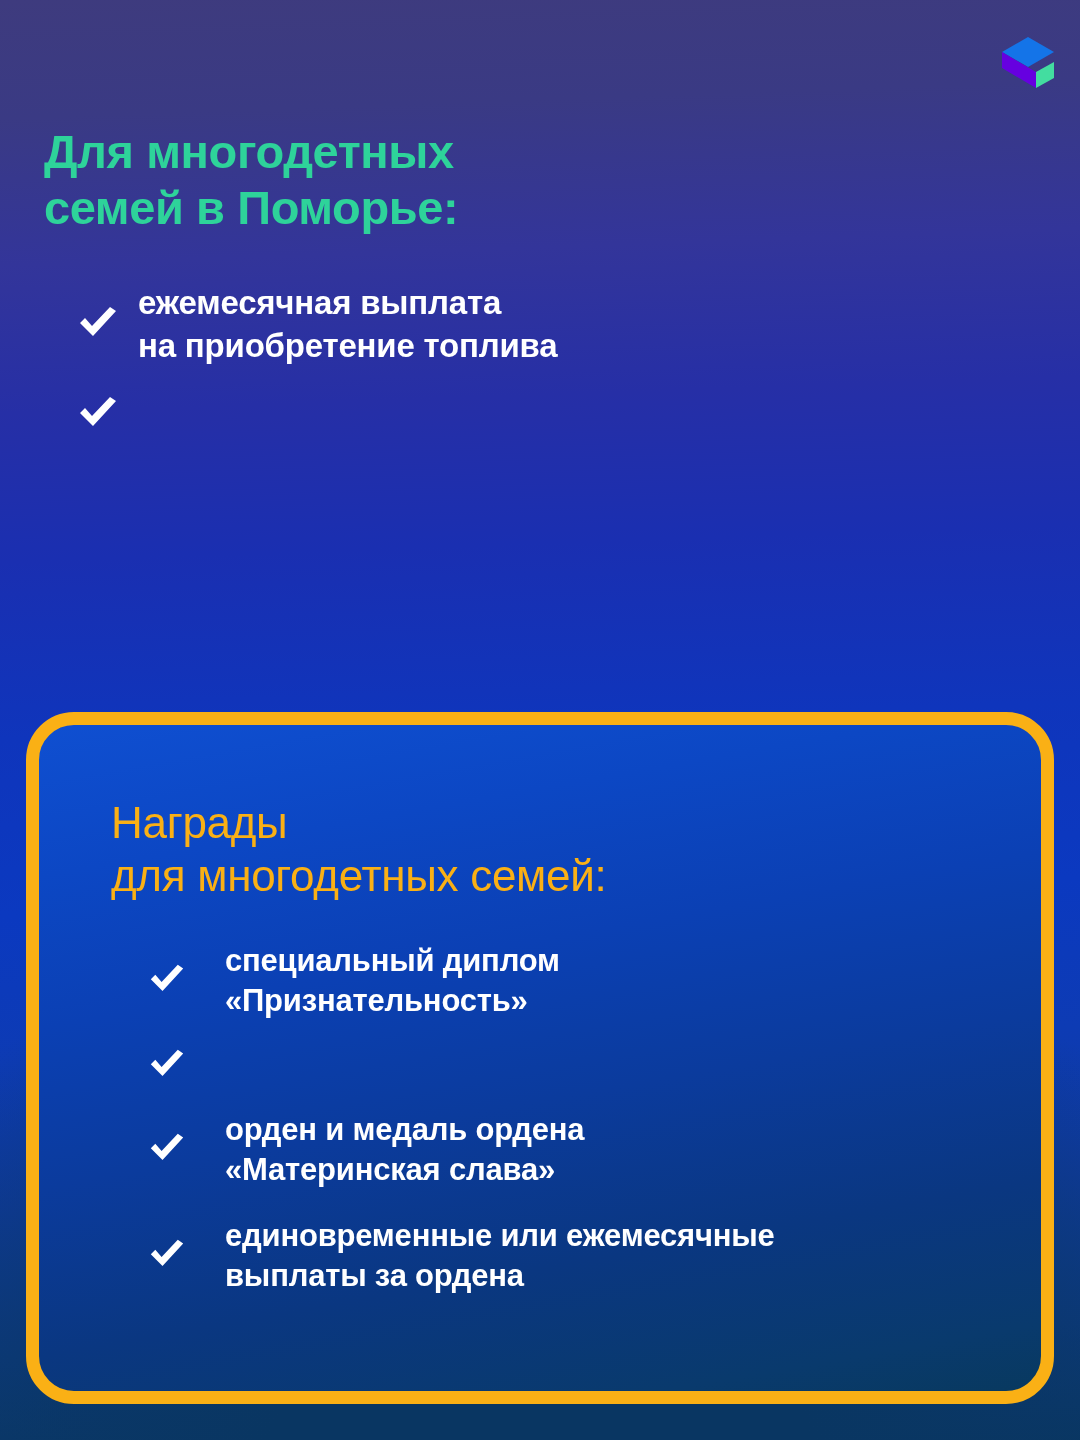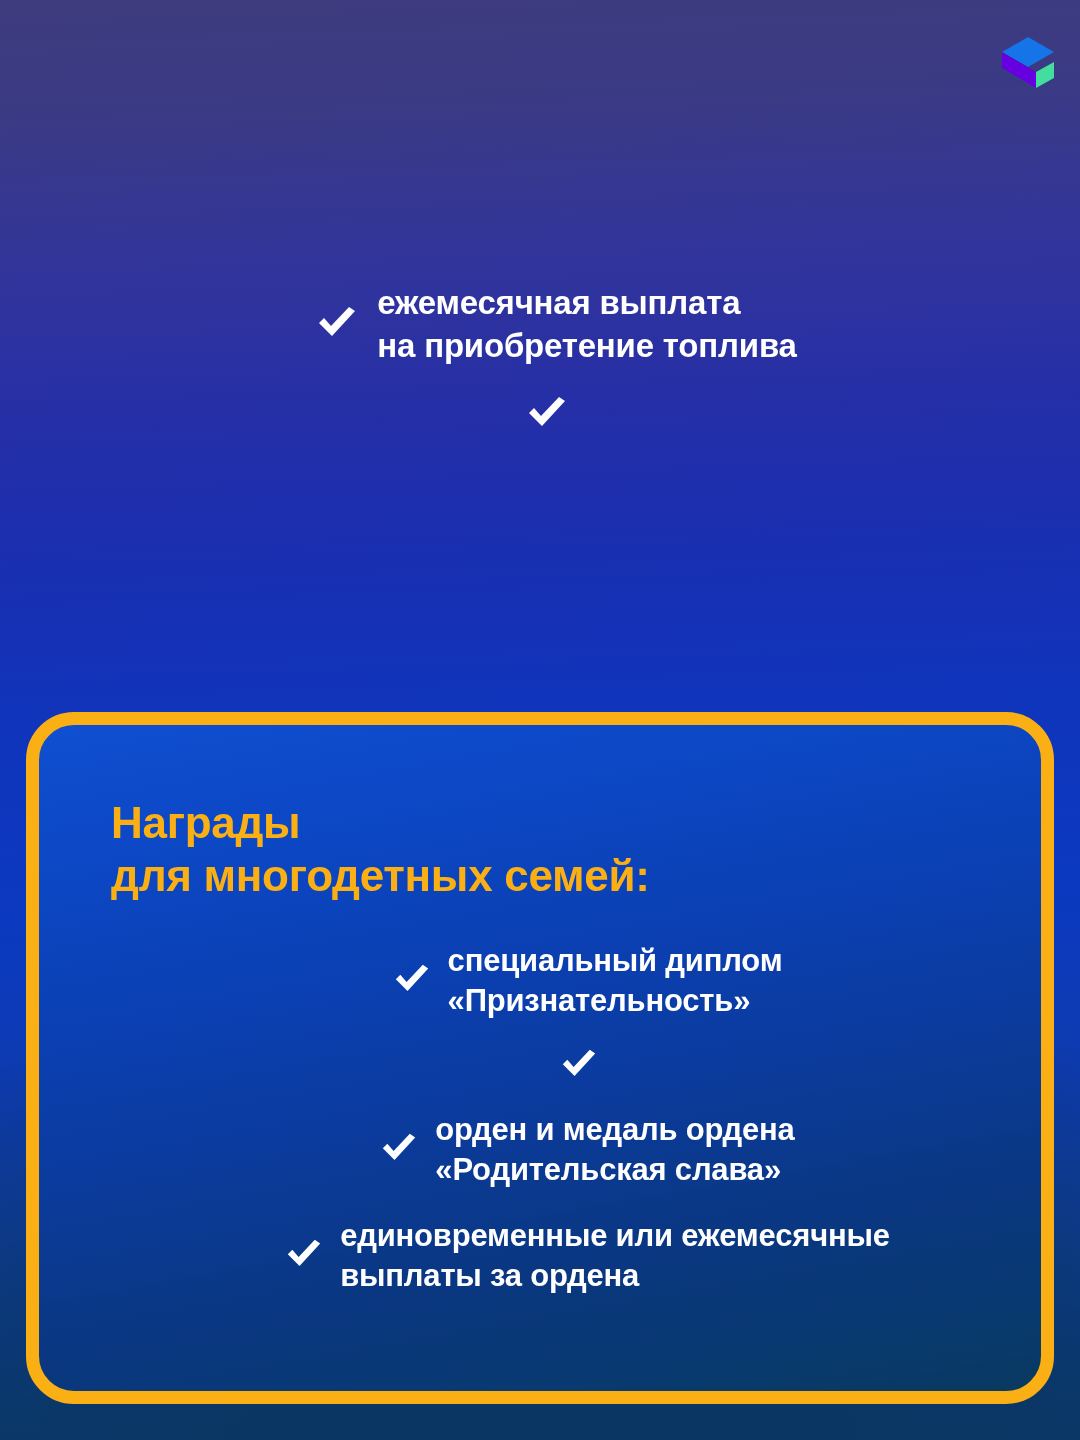--- a/index.html
+++ b/index.html
@@ -61,21 +61,20 @@
   .list-top {
     position: absolute;
     top: 282px;
     left: 76px;
     width: 960px;
   }
   .bullet {
     display: flex;
     align-items: center;
     margin-bottom: 28px;
-    justify-content: center;
   }
   .bullet .tick {
     flex: 0 0 auto;
     width: 44px;
     height: 40px;
     margin-right: 18px;
   }
   .bullet .btext {
     color: #ffffff;
     font-size: 33px;
@@ -105,50 +104,52 @@
       #08395f 100%);
     overflow: hidden;
   }
   .card-title {
     position: absolute;
     top: 72px;
     left: 72px;
     width: 840px;
     color: #fab015;
     font-size: 44px;
-    font-weight: bold;
+    font-weight: normal;
     line-height: 1.2;
     letter-spacing: -0.3px;
     white-space: pre-line;
   }
   .list-card {
     position: absolute;
     top: 216px;
     left: 108px;
     width: 880px;
   }
-  .list-card .bullet { margin-bottom: 26px; }
+  .list-card .bullet { margin-bottom: 26px; gap: 22px; }
   .list-card .bullet .tick { width: 40px; height: 36px; margin-right: 16px; }
   .list-card .bullet .btext { font-size: 31px; line-height: 1.3; }
 </style>
 </head>
 <body>
 
 <div class="poster">
 
   <div class="logo">
     <svg viewBox="0 0 58 58" width="58" height="58" aria-hidden="true">
       <polygon points="29,4 55,19 29,34 3,19" fill="#1474E8"></polygon>
       <polygon points="3,19 20,29 20,45 3,35" fill="#6600E0"></polygon>
       <polygon points="20,45 20,29 37,39 37,55" fill="#6600E0"></polygon>
       <polygon points="37,39 55,29 55,45 37,55" fill="#43DDA0"></polygon>
       <polygon points="20,29 37,39 55,29 37,19" fill="#2b2a63" opacity="0.0"></polygon>
     </svg>
   </div>
 
+  <div class="headline">Для многодетных
+семей в Поморье:</div>
 
   <div class="list-top">
 
     <div class="bullet">
       <span class="tick">
         <svg viewBox="0 0 44 40" width="44" height="40" aria-hidden="true">
           <path d="M4 18 L17 31 L40 6 L34 2 L16 21 L9 13 Z" fill="#ffffff"></path>
         </svg>
       </span>
       <span class="btext">ежемесячная выплата
@@ -191,21 +192,21 @@
         </span>
       </div>
 
       <div class="bullet">
         <span class="tick">
           <svg viewBox="0 0 44 40" width="40" height="36" aria-hidden="true">
             <path d="M4 18 L17 31 L40 6 L34 2 L16 21 L9 13 Z" fill="#ffffff"></path>
           </svg>
         </span>
         <span class="btext">орден и медаль ордена
-«Родительская слава»</span>
+«Материнская слава»</span>
       </div>
 
       <div class="bullet">
         <span class="tick">
           <svg viewBox="0 0 44 40" width="40" height="36" aria-hidden="true">
             <path d="M4 18 L17 31 L40 6 L34 2 L16 21 L9 13 Z" fill="#ffffff"></path>
           </svg>
         </span>
         <span class="btext">единовременные или ежемесячные
 выплаты за ордена</span>

